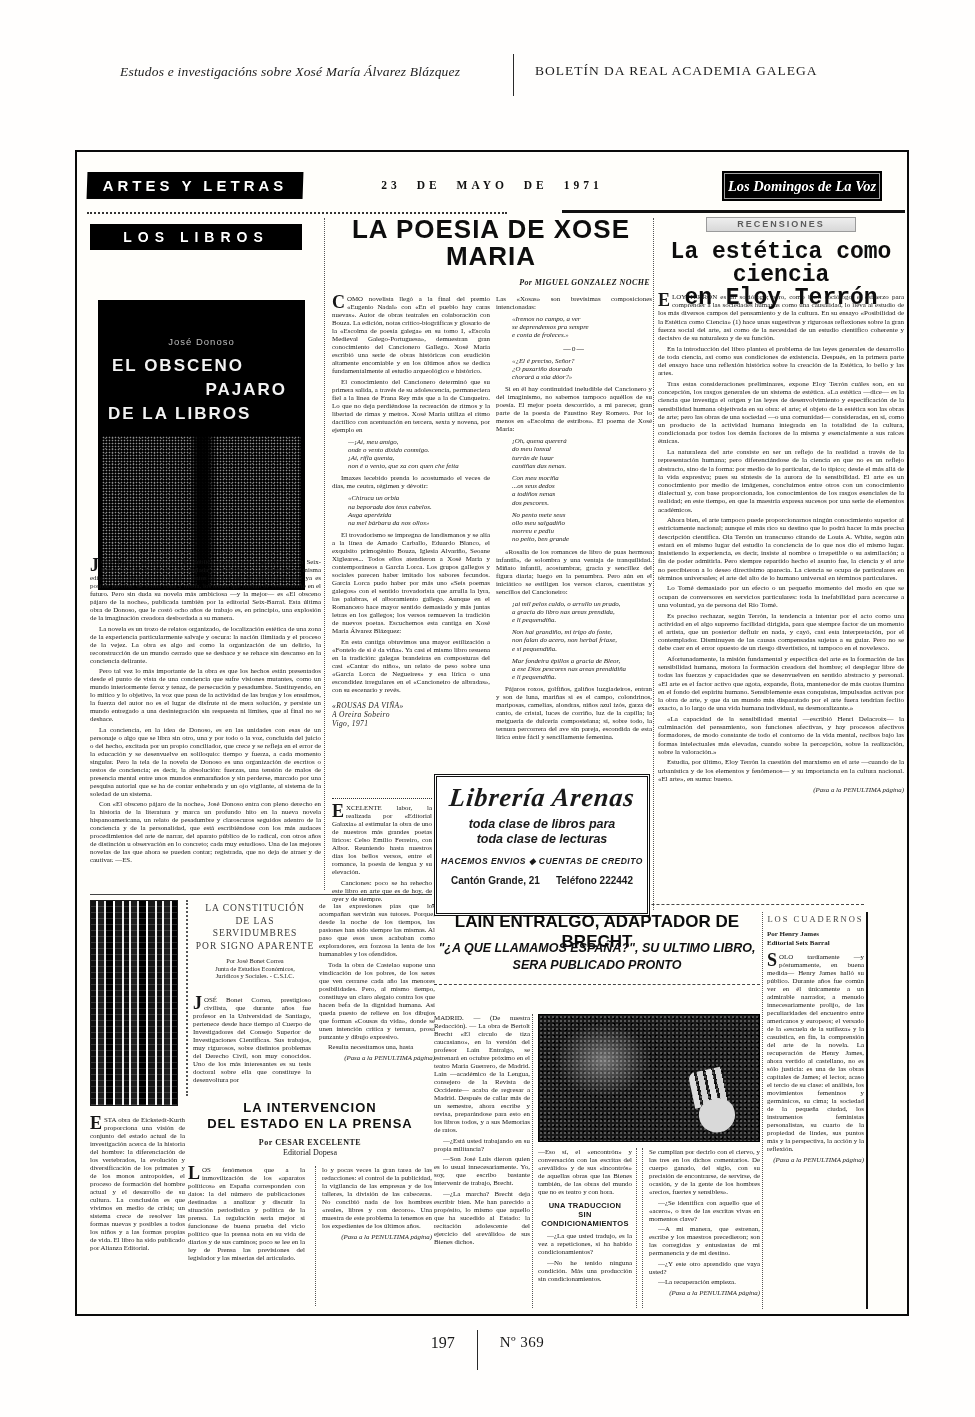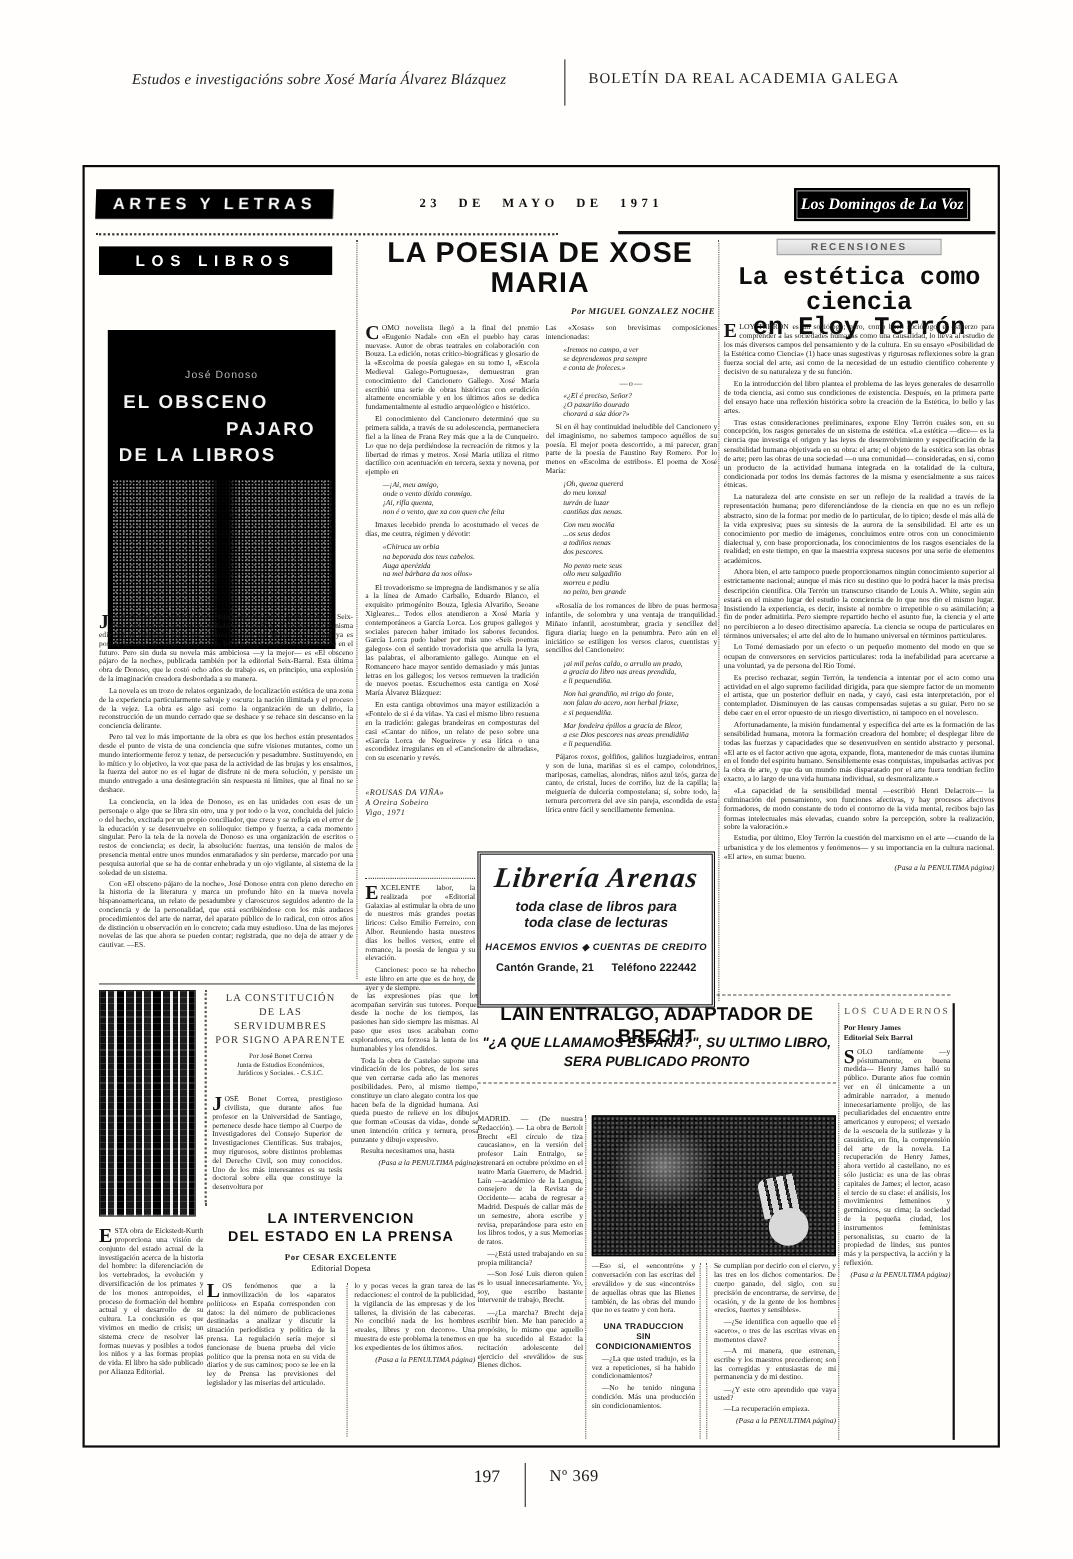--- a/index.html
+++ b/index.html
@@ -31,21 +31,21 @@
   .vrule-solid{position:absolute;border-left:2px solid #111;}
 
   
   .tx{font-size:6.9px;line-height:8px;text-align:justify;margin:0 0 2.5px 0;text-indent:9px;color:#161616;}
   .tx.nofirst{text-indent:0;}
   .tx.dcap{text-indent:0;}
   .tx.dcap::first-letter{float:left;font-size:18px;line-height:13.5px;padding:1px 2px 0 0;font-weight:600;}
   .verse{font-size:6.9px;line-height:8.2px;font-style:italic;white-space:pre-line;margin:4px 0 4px 16px;color:#161616;}
   .sep-dash{text-align:center;font-size:7.5px;margin:3px 0;letter-spacing:1px;}
   .note{font-size:6.9px;font-style:italic;text-align:right;margin-top:3px;}
-  .cite{font-size:7.5px;font-style:italic;white-space:pre-line;margin-top:22px;letter-spacing:.4px;line-height:9px;}
+  .cite{font-size:7.5px;font-style:italic;white-space:pre-line;margin-top:7px;letter-spacing:.4px;line-height:9px;}
   .colbox{position:absolute;overflow:hidden;}
 
   
   #banner-libros{left:13px;top:72px;width:212px;height:26px;font-size:14px;letter-spacing:6px;}
   #cover{position:absolute;left:21px;top:108px;width:207px;height:290px;background:#000000;overflow:hidden;margin-top:40px;}
   #cover::after{content:"";position:absolute;left:4px;right:4px;bottom:4px;height:150px;
     background-image:linear-gradient(90deg,transparent 44%,rgba(0,0,0,.95) 48% 53%,transparent 58%),
       radial-gradient(#9c9c9c .7px,transparent 1.1px),radial-gradient(#6b6b6b .7px,transparent 1.1px);
     background-size:100% 100%,3px 3px,7px 5px;opacity:.92;}
   .cover-author{position:absolute;top:36px;left:0;width:100%;text-align:center;color:#bdbdbd;font-family:"Liberation Sans",sans-serif;font-size:9.5px;letter-spacing:1px;}

